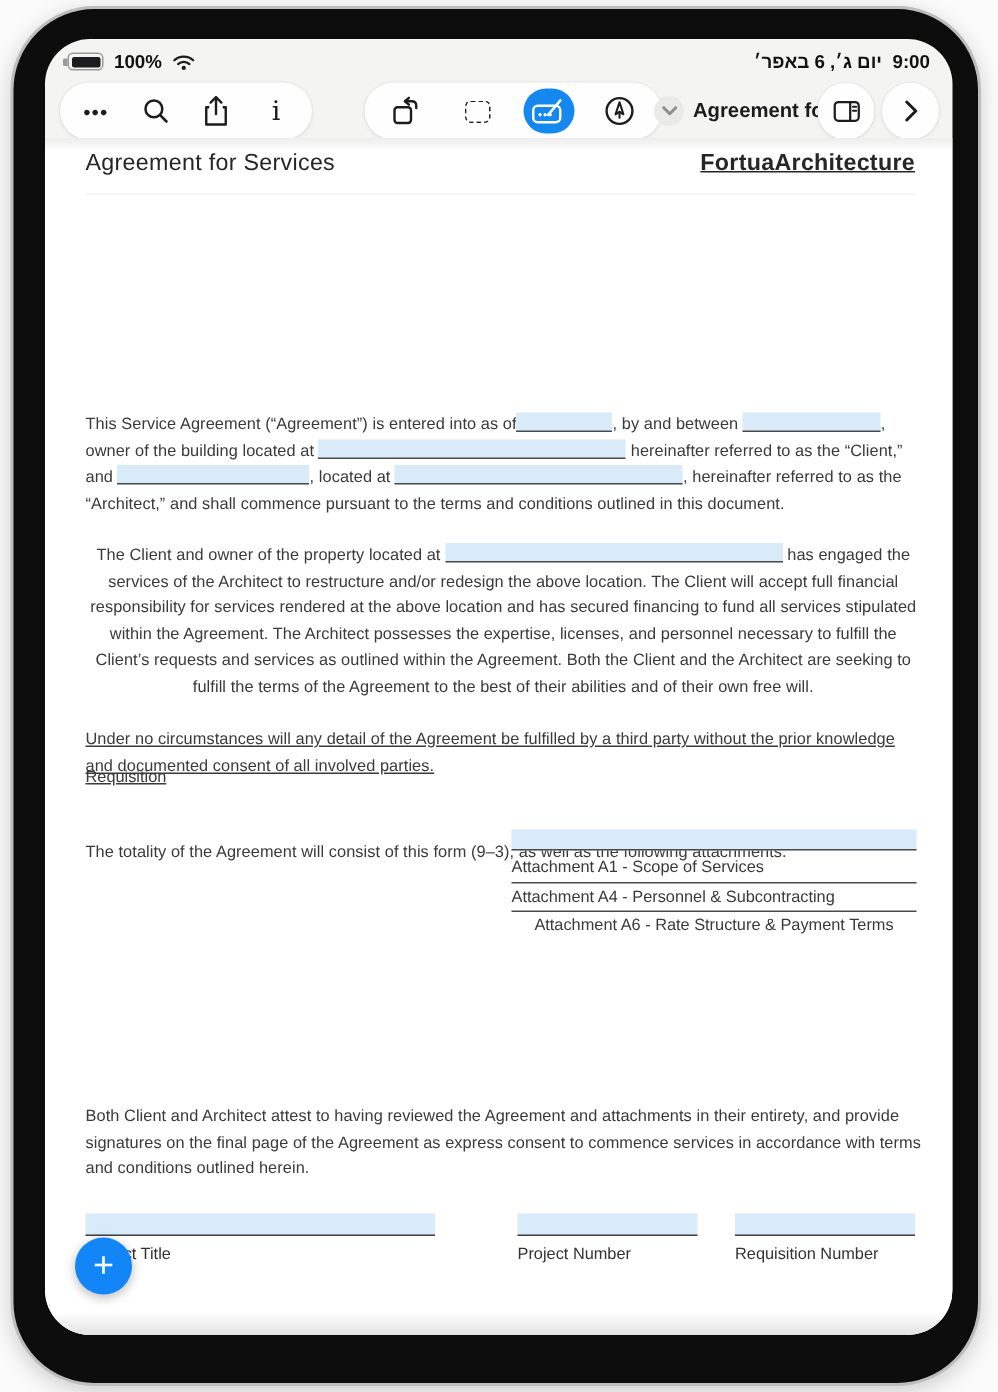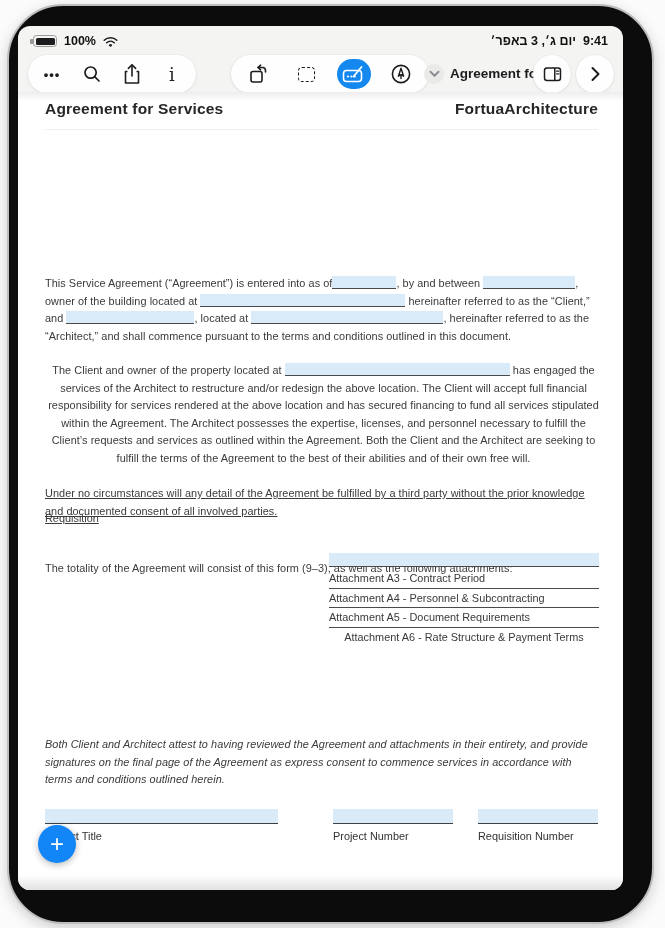--- a/index.html
+++ b/index.html
@@ -8,22 +8,22 @@
     font-family:"Liberation Sans",sans-serif;overflow:hidden;
   }
   
   .device{
     position:absolute;left:7px;top:4px;width:647px;height:920px;
     border-radius:56px;background:#0c0c0c;
     border:2px solid #bdbdbd;box-sizing:border-box;
     box-shadow:0 4px 14px rgba(0,0,0,.18);
   }
   .screen{
-    position:absolute;left:18px;top:26px;width:605px;height:864px;
-    border-radius:12px;background:#f4f4f2;overflow:hidden;
+    position:absolute;left:30px;top:26px;width:605px;height:864px;
+    border-radius:30px;background:#f4f4f2;overflow:hidden;
   }
   
   .statusbar{
     position:absolute;top:3px;left:0;right:0;height:24px;
     display:flex;justify-content:space-between;align-items:center;
     padding:0 15px;font-size:12.5px;font-weight:600;color:#111;
   }
   .sb-left,.sb-right{display:flex;align-items:center;gap:7px;}
   .battery{position:relative;width:24px;height:12px;border:1px solid #9a9a9a;border-radius:3.5px;box-sizing:border-box;}
   .battery .lvl{position:absolute;left:1.5px;top:1.5px;right:1.5px;bottom:1.5px;background:#1c1c1e;border-radius:1.5px;}
@@ -55,22 +55,22 @@
     box-shadow:0 0 0 .5px rgba(0,0,0,.05),0 1px 3px rgba(0,0,0,.08);
     display:flex;align-items:center;justify-content:center;cursor:pointer;
   }
   
   .doc{position:absolute;top:66px;left:0;right:0;bottom:0;background:#fff;}
   .doc::before{content:"";position:absolute;top:0;left:0;right:0;height:9px;
     background:linear-gradient(rgba(0,0,0,.07),rgba(0,0,0,0));}
   .doc::after{content:"";position:absolute;bottom:0;left:0;right:0;height:15px;
     background:linear-gradient(rgba(0,0,0,0),#e2e2e2);}
   .doc-header{position:absolute;top:8px;left:27px;right:25px;display:flex;justify-content:space-between;}
-  .doc-title{font-size:15.5px;font-weight:700;color:#262626;letter-spacing:.2px;}
-  .doc-brand{font-size:15.5px;font-weight:700;color:#262626;letter-spacing:.2px;}
+  .doc-title{font-size:15.5px;font-weight:400;color:#262626;letter-spacing:.2px;}
+  .doc-brand{font-size:15.5px;font-weight:700;color:#262626;letter-spacing:.2px;text-decoration:underline;}
   .hr-faint{position:absolute;top:37px;left:27px;right:25px;height:1px;background:#f0f0f0;}
   .p{
     position:absolute;left:27px;width:557px;font-size:10.9px;line-height:17.6px;
     color:#3a3a3a;letter-spacing:.05px;margin-top:30px;
   }
   .blank{
     display:inline-block;height:12px;background:#d9eaf8;
     border-bottom:1px solid #4a4a4a;margin-bottom:-2px;cursor:text;
   }
   .att-heading{position:absolute;left:27px;top:420px;font-size:10.9px;color:#3a3a3a;text-decoration:underline;}
@@ -105,22 +105,22 @@
       <span>100%</span>
       <span>
         <svg width="15" height="11" viewBox="0 0 15 11">
           <path d="M1.2 4.2 C4.6 0.9 10.4 0.9 13.8 4.2" fill="none" stroke="#1c1c1e" stroke-width="1.5" stroke-linecap="round"></path>
           <path d="M3.7 6.7 C5.9 4.7 9.1 4.7 11.3 6.7" fill="none" stroke="#1c1c1e" stroke-width="1.5" stroke-linecap="round"></path>
           <circle cx="7.5" cy="9.3" r="1.4" fill="#1c1c1e"></circle>
         </svg>
       </span>
     </div>
     <div class="sb-right">
-      <span dir="rtl">יום ג׳, 3 באפר׳</span>
-      <span>9:41</span>
+      <span dir="rtl">יום ג׳, 6 באפר׳</span>
+      <span>9:00</span>
     </div>
   </div>
 
   <div class="toolbar">
 
     <div class="pill pill-left">
       <div class="tbtn">
         <span class="ellipsis">•••</span>
       </div>
       <div class="tbtn">
@@ -228,27 +228,26 @@
       <span>The Client and owner of the property located at </span><span class="blank" style="width:225px;"></span><span> has engaged the services of the Architect to restructure and/or redesign the above location. The Client will accept full financial responsibility for services rendered at the above location and has secured financing to fund all services stipulated within the Agreement. The Architect possesses the expertise, licenses, and personnel necessary to fulfill the Client’s requests and services as outlined within the Agreement. Both the Client and the Architect are seeking to fulfill the terms of the Agreement to the best of their abilities and of their own free will.</span>
     </div>
 
     <div class="p" style="top:363px;text-decoration:underline;">Under no circumstances will any detail of the Agreement be fulfilled by a third party without the prior knowledge and documented consent of all involved parties.</div>
 
     <div class="att-heading">Requisition</div>
     <div class="p" style="top:438px;">The totality of the Agreement will consist of this form (9–3), as well as the following attachments:</div>
 
     <div class="att-list">
       <div class="att-field"></div>
-      <div class="att-row">Attachment A3 - Contract Period</div>
+      <div class="att-row">Attachment A1 - Scope of Services</div>
       <div class="att-row">Attachment A4 - Personnel &amp; Subcontracting</div>
-      <div class="att-row">Attachment A5 - Document Requirements</div>
       <div class="att-row last">Attachment A6 - Rate Structure &amp; Payment Terms</div>
     </div>
 
-    <div class="p" style="top:614px;font-style:italic;">Both Client and Architect attest to having reviewed the Agreement and attachments in their entirety, and provide signatures on the final page of the Agreement as express consent to commence services in accordance with terms and conditions outlined herein.</div>
+    <div class="p" style="top:614px;">Both Client and Architect attest to having reviewed the Agreement and attachments in their entirety, and provide signatures on the final page of the Agreement as express consent to commence services in accordance with terms and conditions outlined herein.</div>
 
     <div class="ffield" style="left:27px;width:233px;">
       <div class="blankline"></div>
       <div class="flabel">Project Title</div>
     </div>
     <div class="ffield" style="left:315px;width:120px;">
       <div class="blankline"></div>
       <div class="flabel">Project Number</div>
     </div>
     <div class="ffield" style="left:460px;width:120px;">

